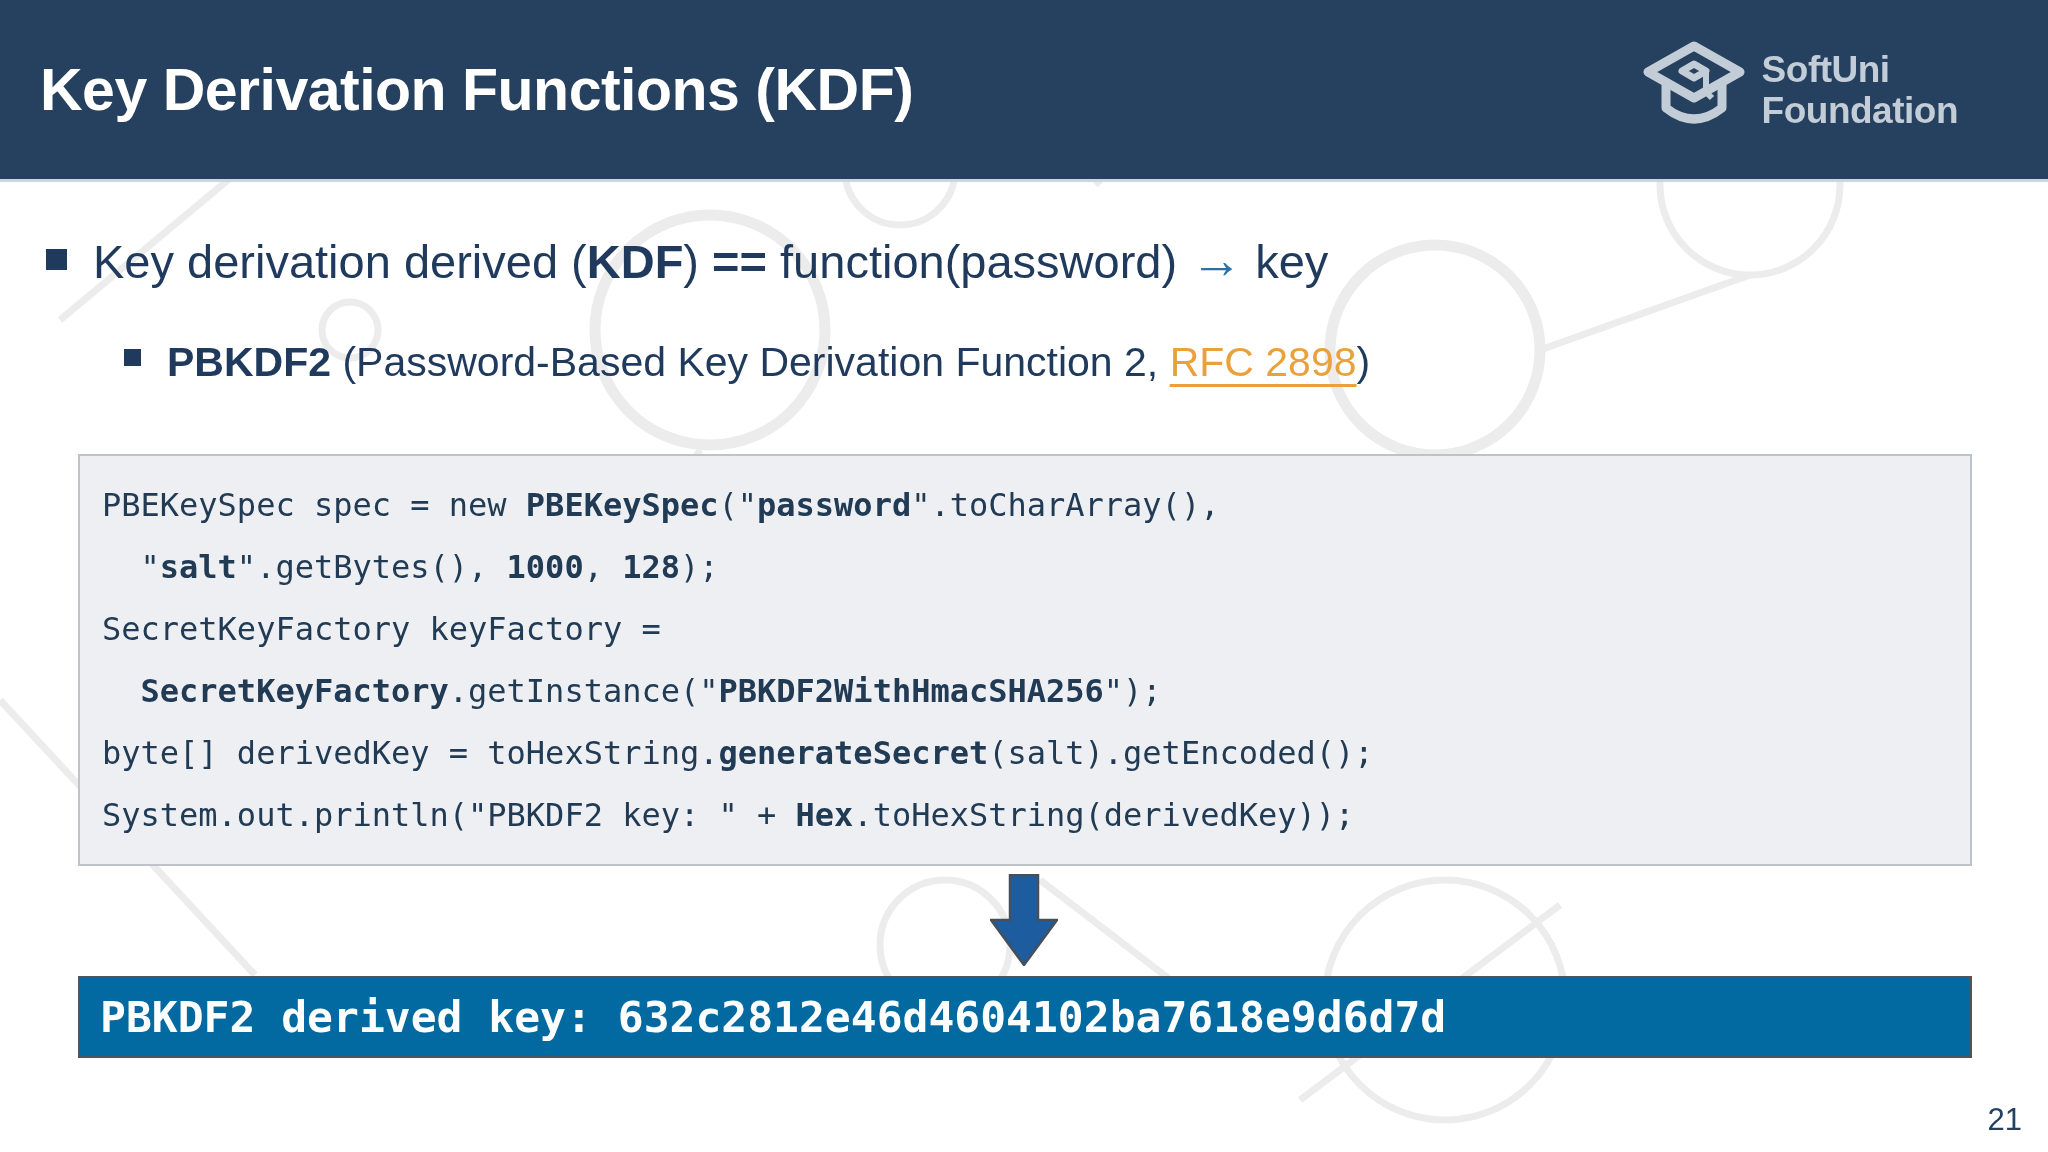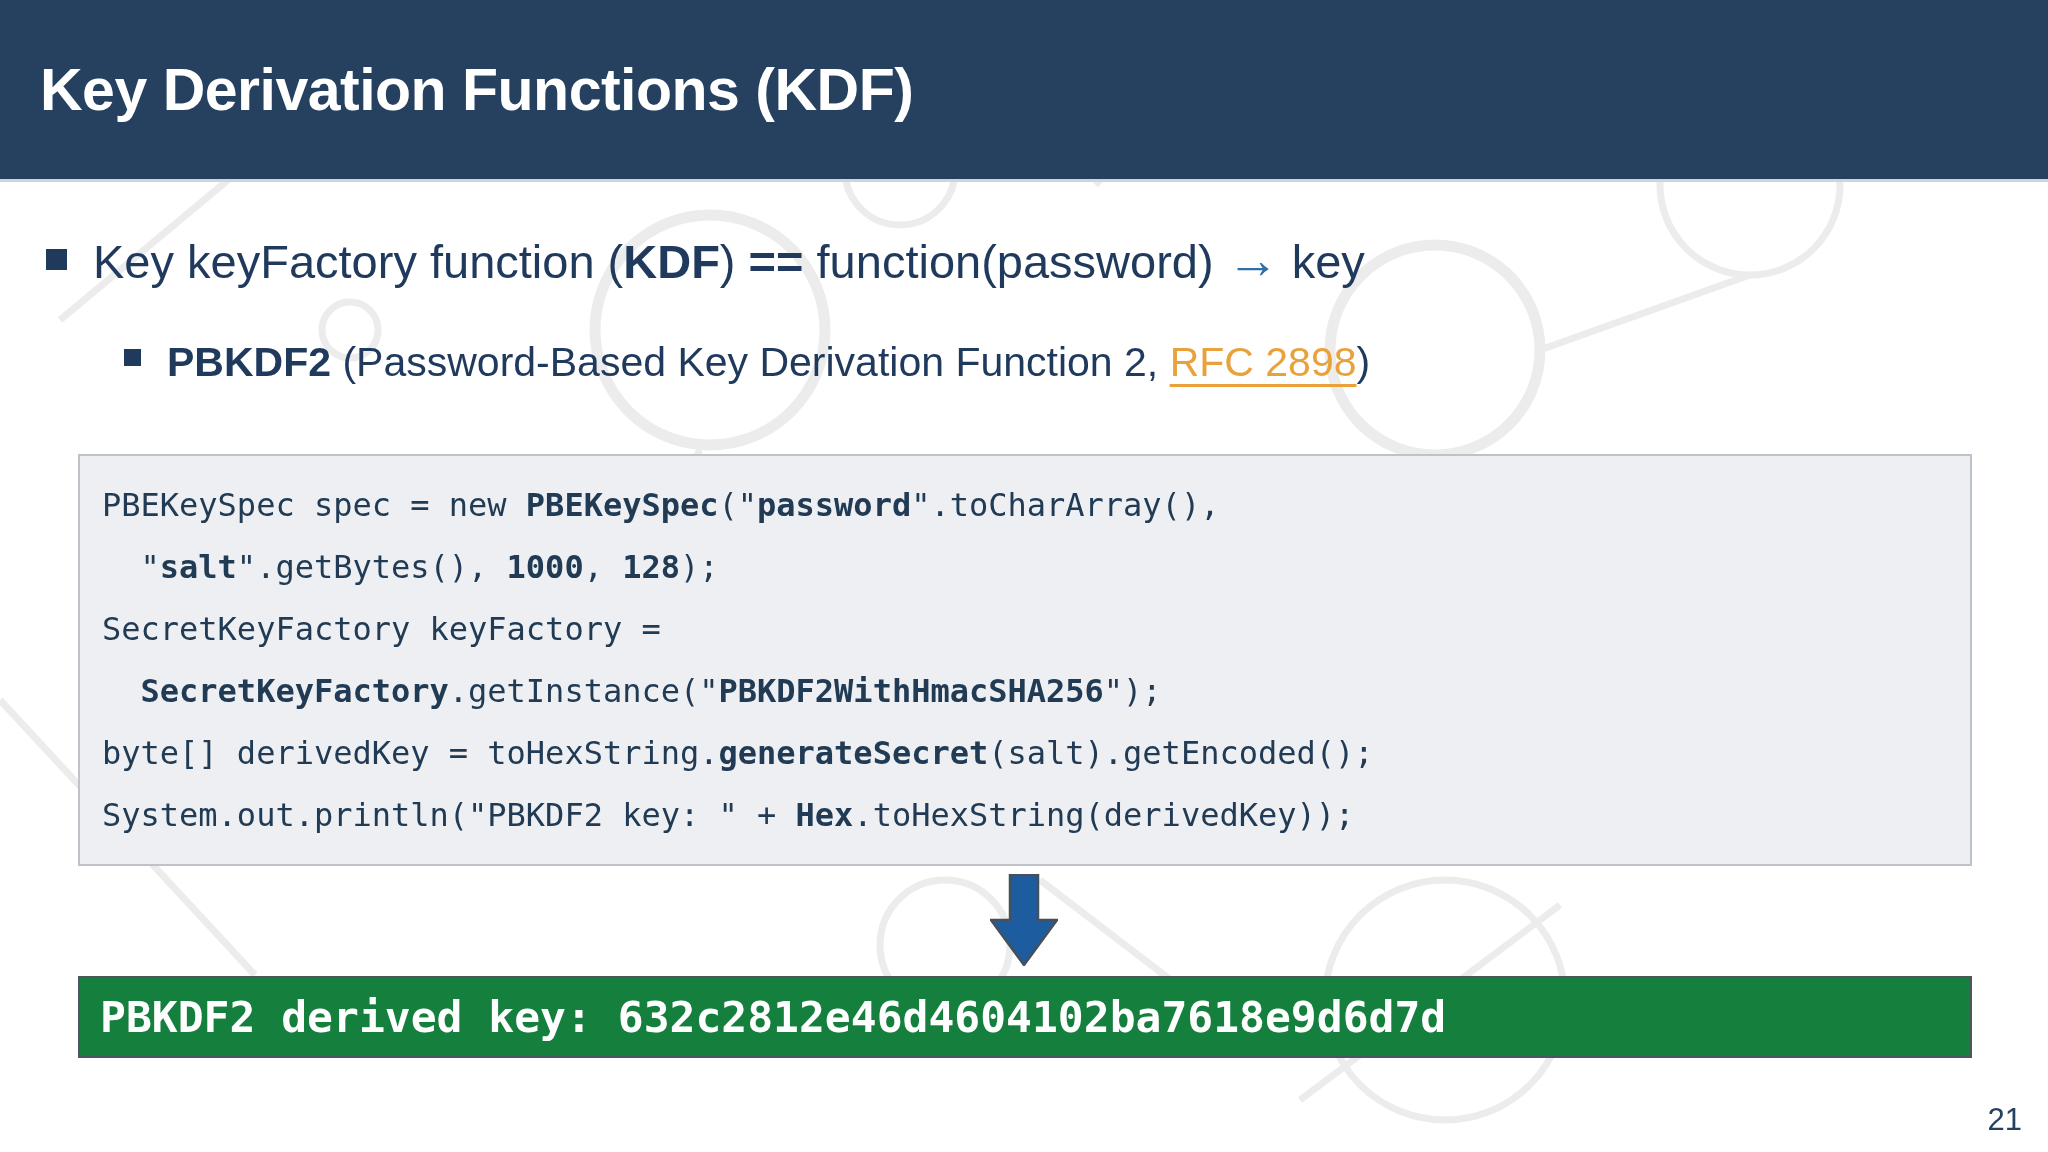--- a/index.html
+++ b/index.html
@@ -67,21 +67,21 @@
   }
   .code-line{white-space:pre;}
 
   
   .arrow-wrap{margin-top:8px;height:92px;display:flex;justify-content:center;}
 
   
   .output-bar{
     margin:10px 76px 0 78px;
     height:82px;
-    background:#15803d;
+    background:#0369a1;
     border:2px solid #4D565F;
     box-sizing:border-box;
     display:flex;align-items:center;
     padding-left:20px;
   }
   .output-text{
     font-family:"DejaVu Sans Mono","Liberation Mono",monospace;
     font-weight:bold;
     font-size:43px;
     color:#ffffff;
@@ -112,26 +112,40 @@
     <path d="M0 700 L255 975"></path>
     <path d="M1300 1100 L1560 905"></path>
     <path d="M700 450 L545 700"></path>
     <path d="M1040 880 L1210 1010"></path>
     <path d="M1540 350 L1750 275"></path>
   </svg>
 
   <div class="header">
     <h1 class="slide-title">Key Derivation Functions (KDF)</h1>
 
+    <div class="logo">
+      <span>
+        <svg width="104" height="96" viewBox="0 0 104 96" fill="none" stroke="#C3CDD7" stroke-width="9" stroke-linejoin="round">
+          <path d="M52 6 L98 32 L52 58 L6 32 Z"></path>
+          <path d="M24 44 L24 68 Q52 90 80 68 L80 44"></path>
+          <path d="M52 24 L64 31 L52 38 L40 31 Z" stroke-width="7"></path>
+          <path d="M64 31 L64 52 L70 58" stroke-width="6"></path>
+        </svg>
+      </span>
+      <div class="logo-text">
+        <div>SoftUni</div>
+        <div>Foundation</div>
+      </div>
+    </div>
   </div>
 
   <div class="content">
 
     <div class="bullet1">
-      <span class="sq1"></span><span>Key keyFactory function (</span><span class="b">KDF</span><span>) </span><span class="b">==</span><span> function(password) </span><span class="arrow-glyph">→</span><span> key</span>
+      <span class="sq1"></span><span>Key derivation derived (</span><span class="b">KDF</span><span>) </span><span class="b">==</span><span> function(password) </span><span class="arrow-glyph">→</span><span> key</span>
     </div>
 
     <div class="bullet2">
       <span class="sq2"></span><span class="b">PBKDF2</span><span> (Password-Based Key Derivation Function 2, </span><a class="rfc-link">RFC 2898</a><span>)</span>
     </div>
 
     <div class="code-block">
         <div class="code-line"><span>PBEKeySpec spec = new </span><span class="b">PBEKeySpec</span><span>("</span><span class="b">password</span><span>".toCharArray(),</span></div>
         <div class="code-line"><span>  "</span><span class="b">salt</span><span>".getBytes(), </span><span class="b">1000</span><span>, </span><span class="b">128</span><span>);</span></div>
         <div class="code-line"><span>SecretKeyFactory keyFactory =</span></div>

